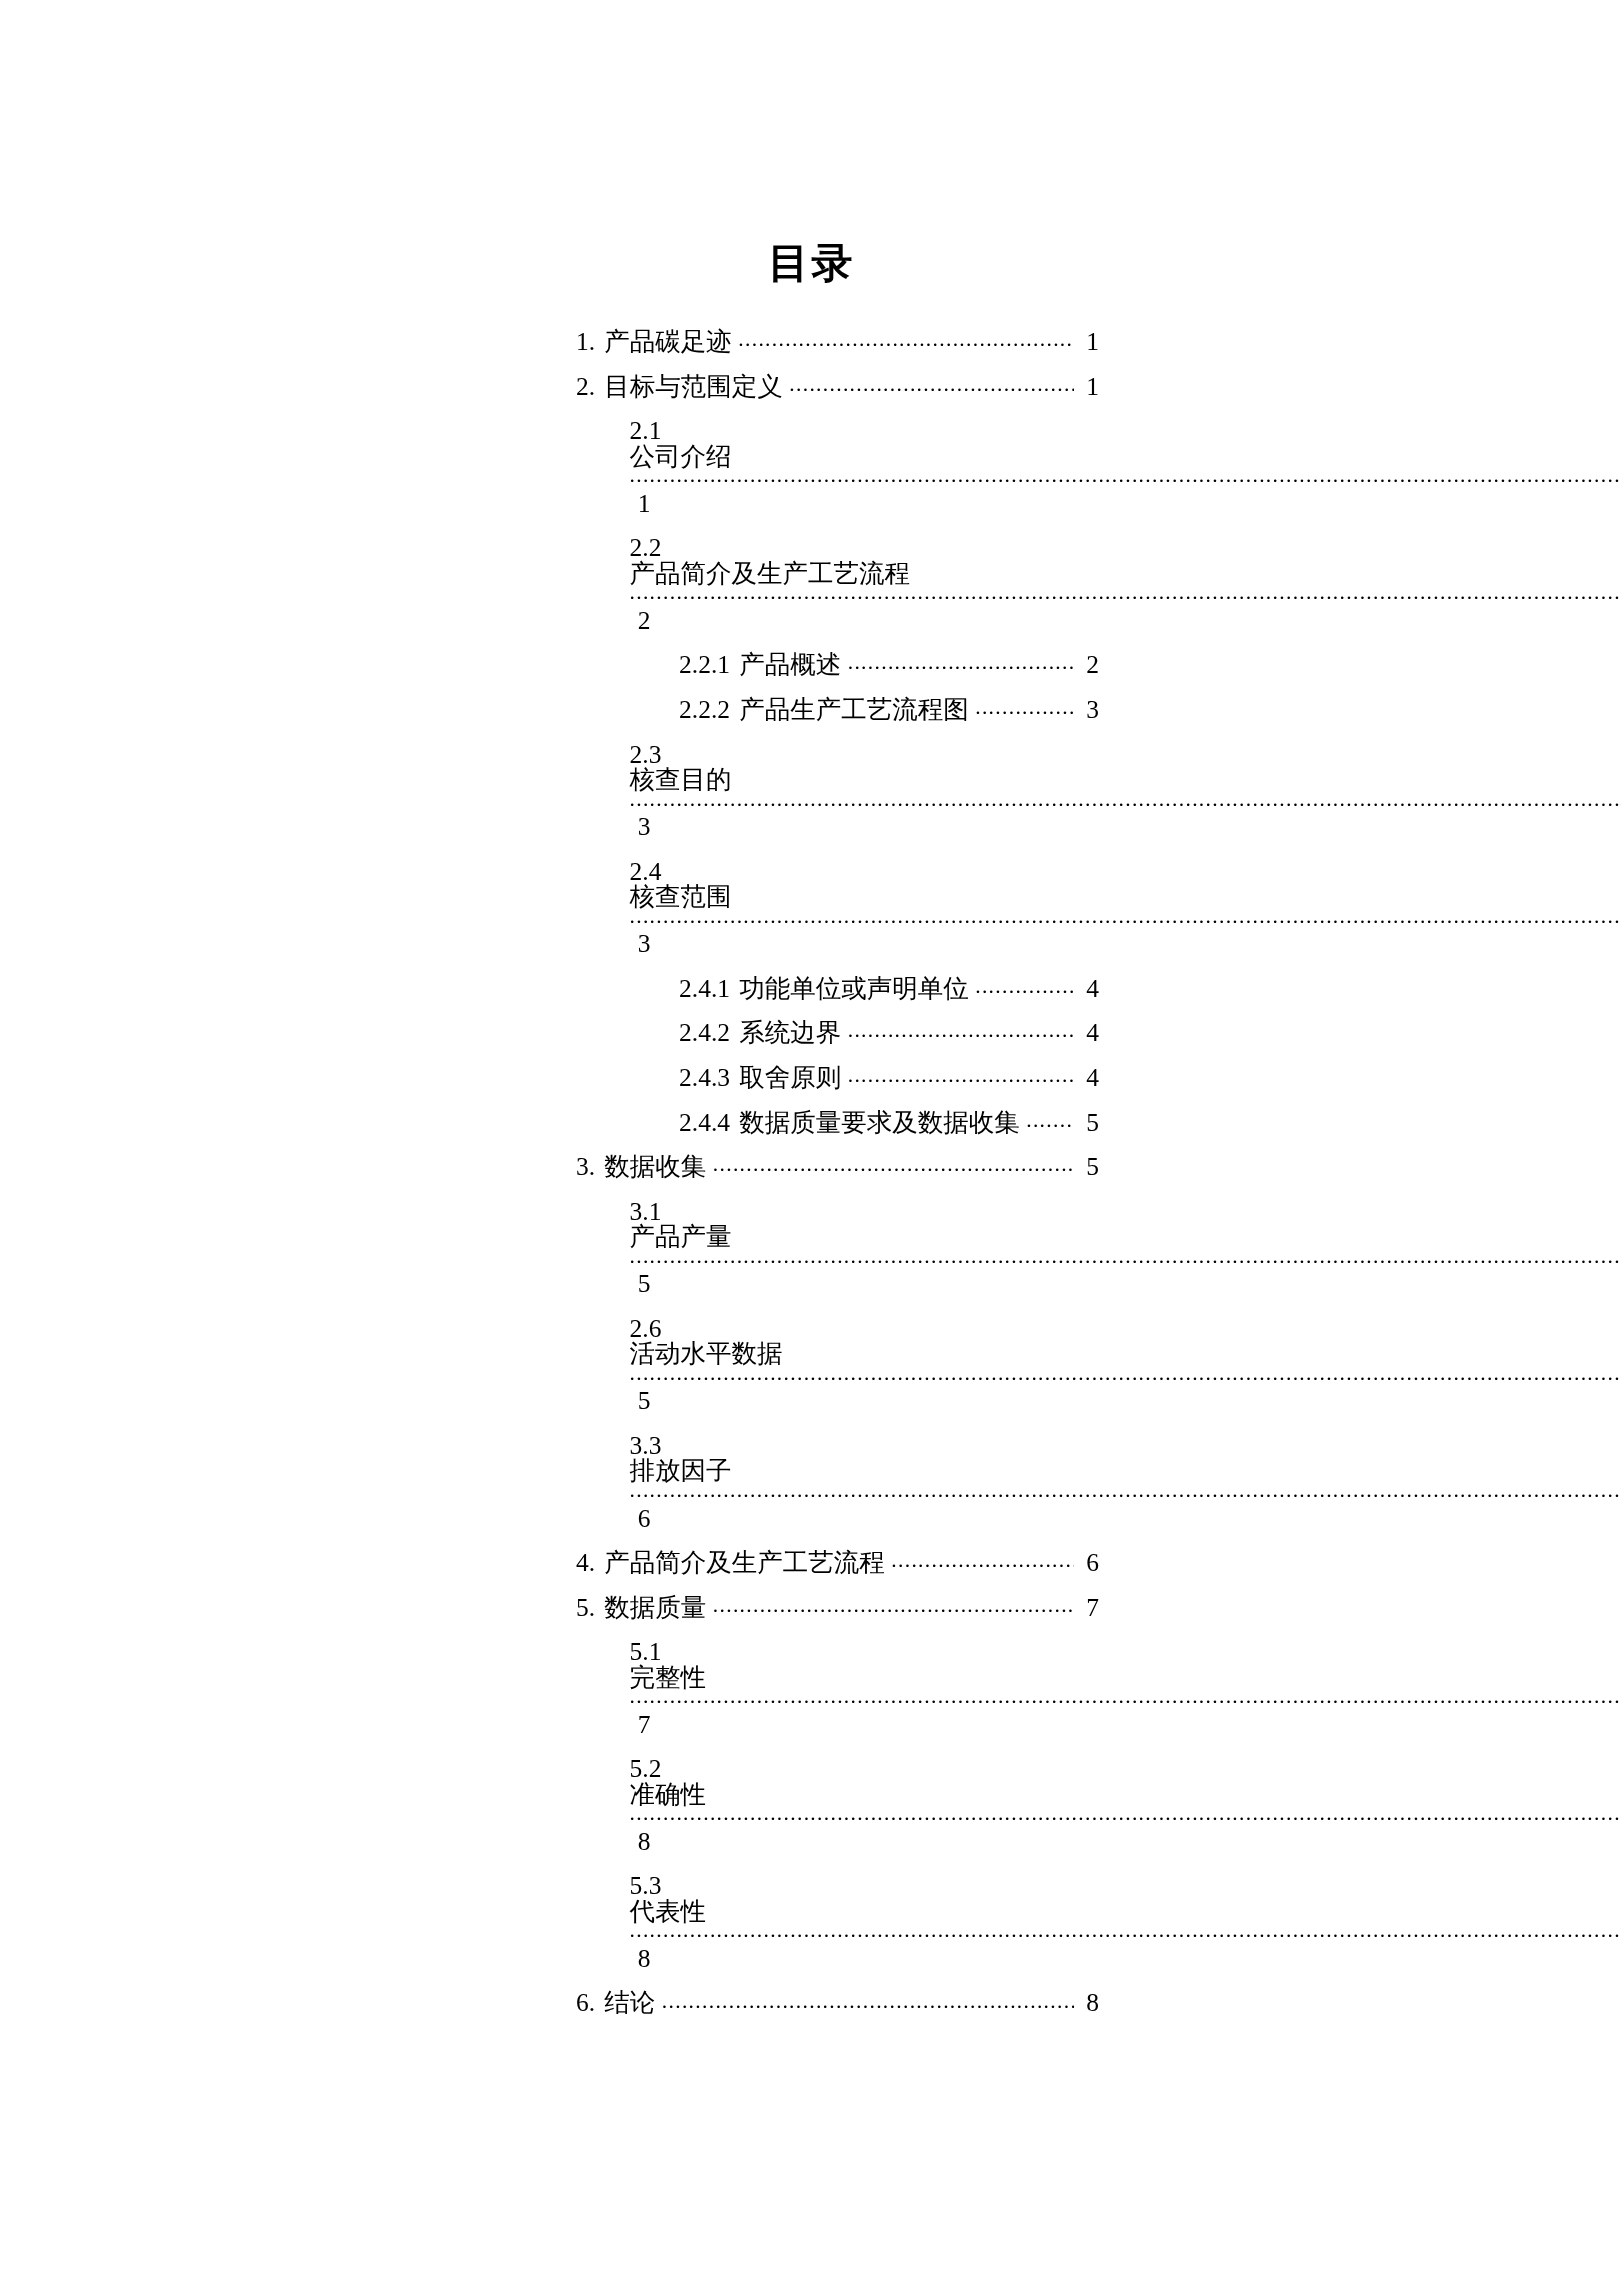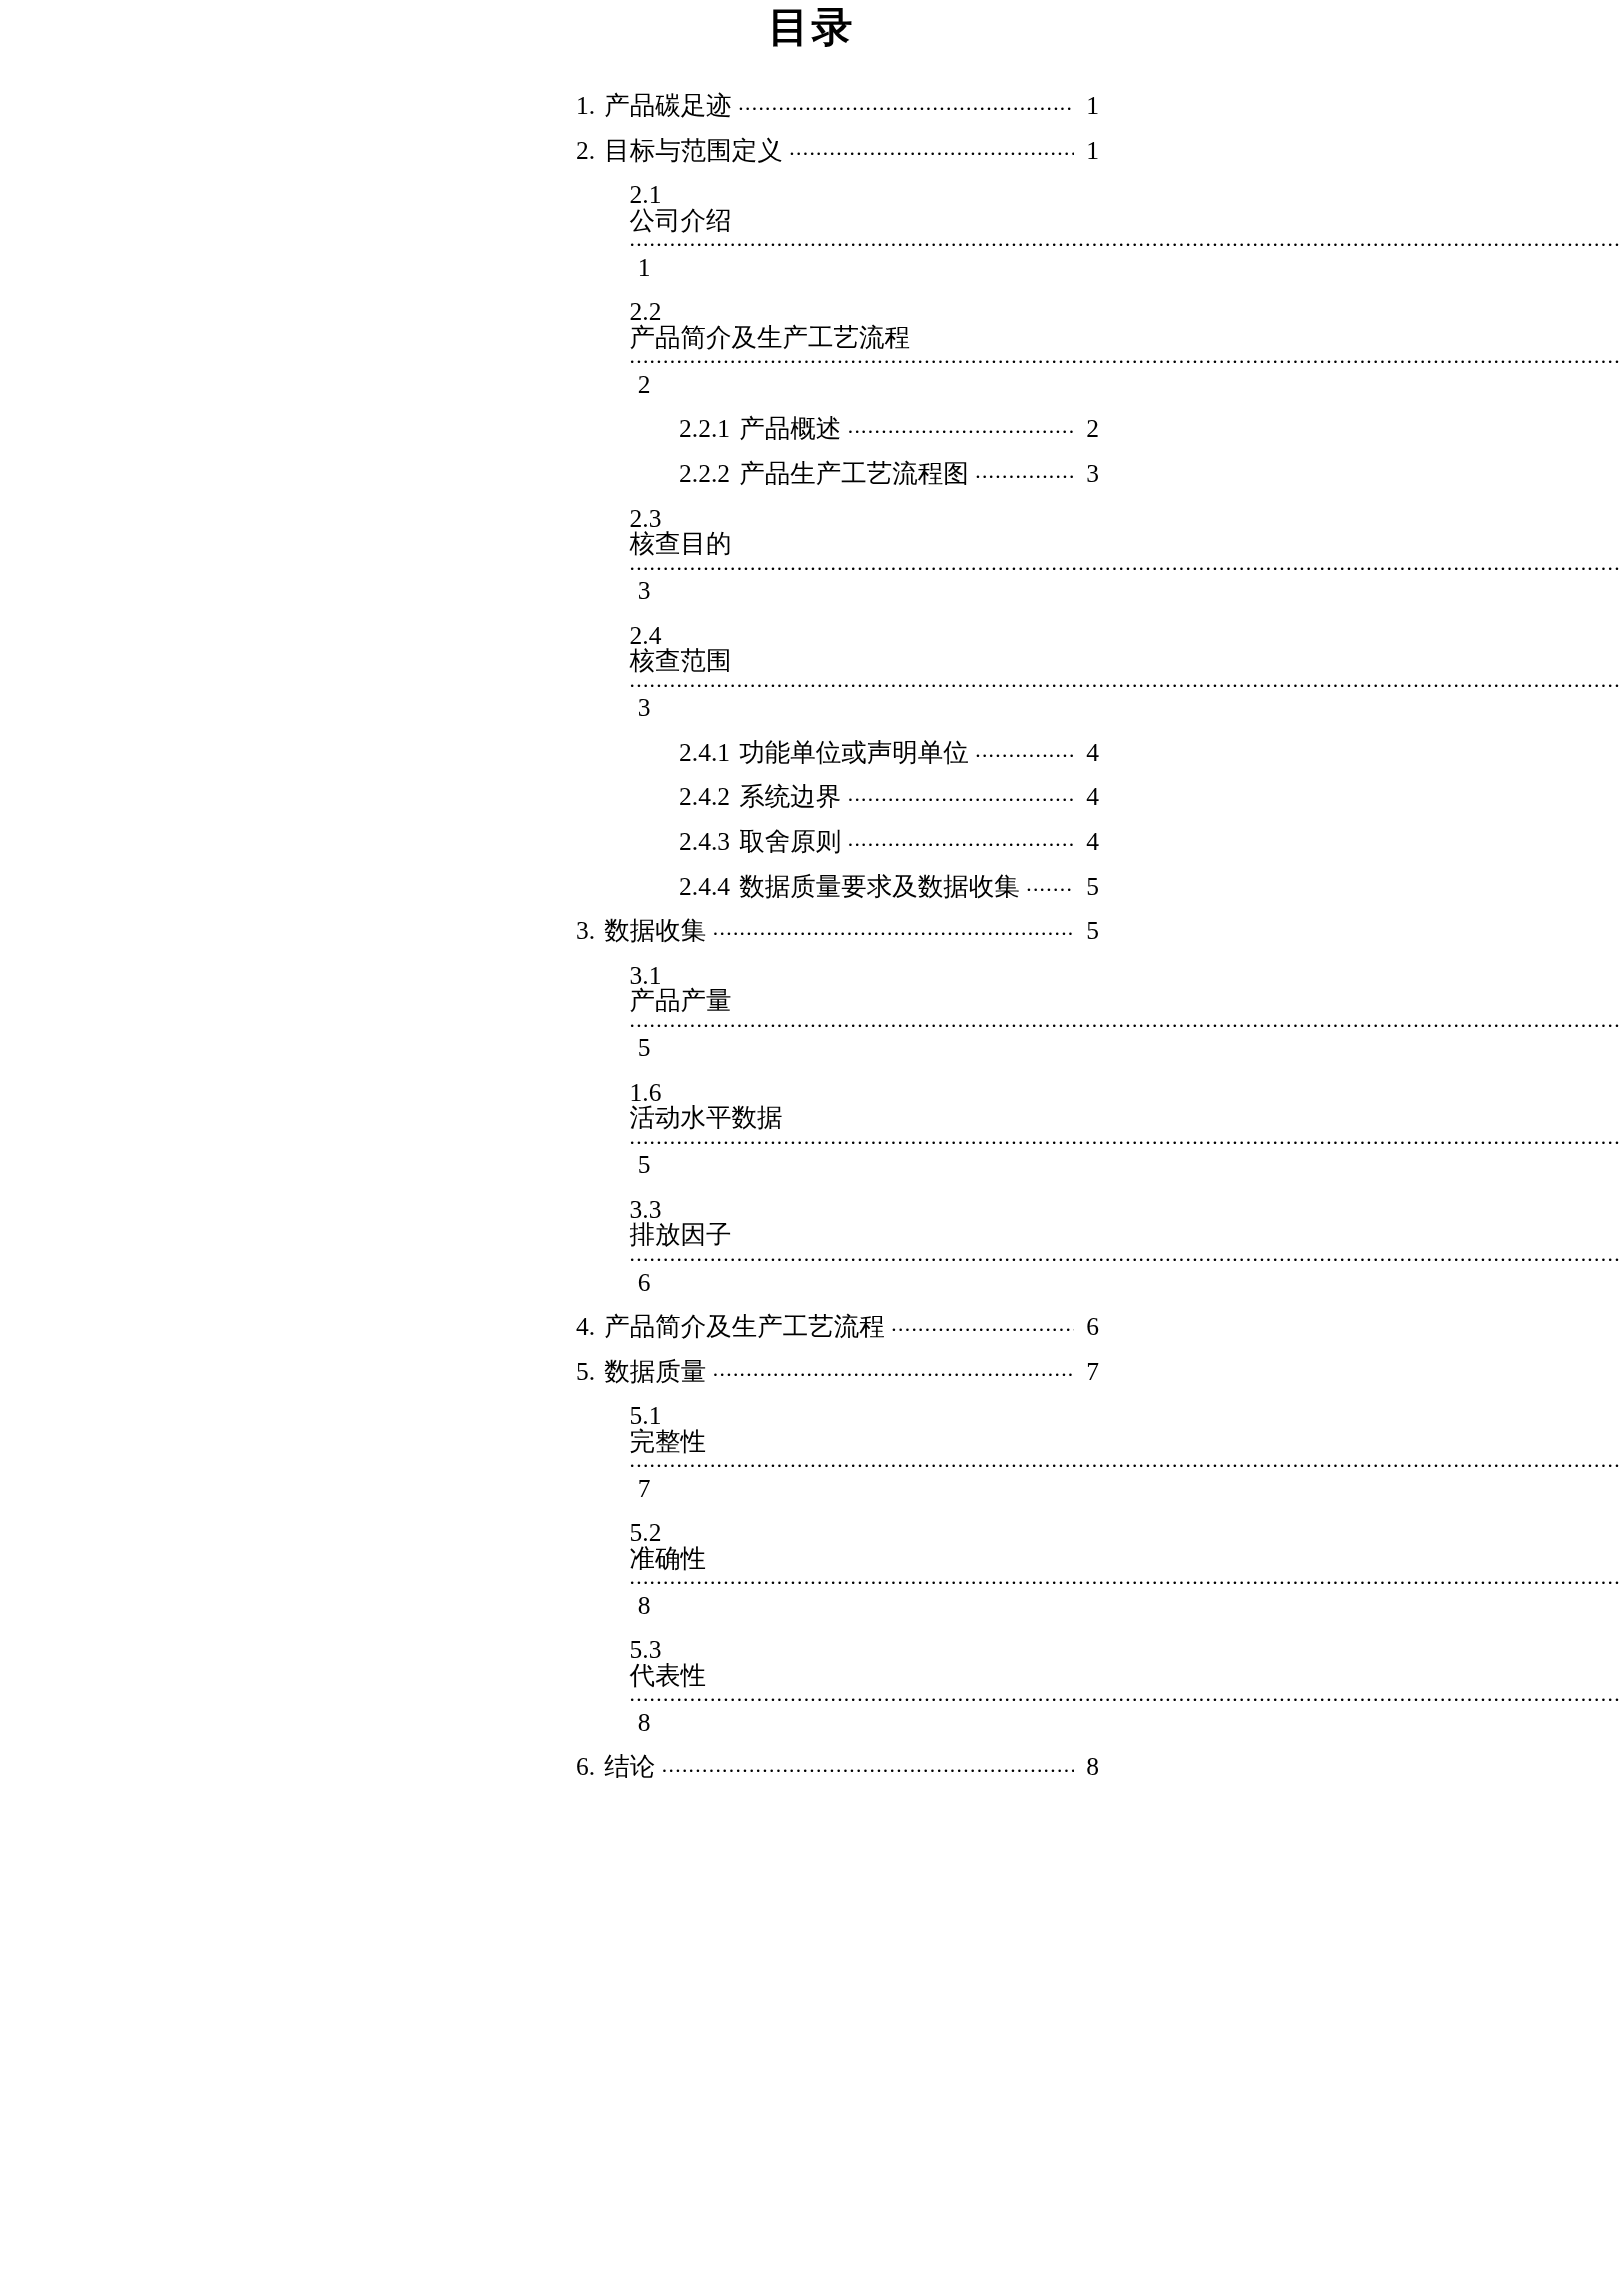--- a/index.html
+++ b/index.html
@@ -21,20 +21,21 @@
     box-sizing: border-box;
     padding: 0;
   }
   .toc-title {
     text-align: center;
     font-family: "Liberation Sans", sans-serif;
     font-weight: bold;
     font-size: 41px;
     letter-spacing: 2.6px;
     margin: 0;
+    padding-top: 236px;
     padding-bottom: 0;
   }
   .toc {
     margin: 0 auto;
     padding-top: 38px;
     width: 1073px;
     box-sizing: border-box;
     padding-left: 301px;
     padding-right: 249px;
   }
@@ -161,21 +162,21 @@
         <span class="leader"></span>
         <span class="pg">5</span>
       </div>
       <div class="toc-entry lvl2">
         <span class="num">3.1</span>
         <span class="label">产品产量</span>
         <span class="leader"></span>
         <span class="pg">5</span>
       </div>
       <div class="toc-entry lvl2">
-        <span class="num">1.6</span>
+        <span class="num">2.6</span>
         <span class="label">活动水平数据</span>
         <span class="leader"></span>
         <span class="pg">5</span>
       </div>
       <div class="toc-entry lvl2">
         <span class="num">3.3</span>
         <span class="label">排放因子</span>
         <span class="leader"></span>
         <span class="pg">6</span>
       </div>

